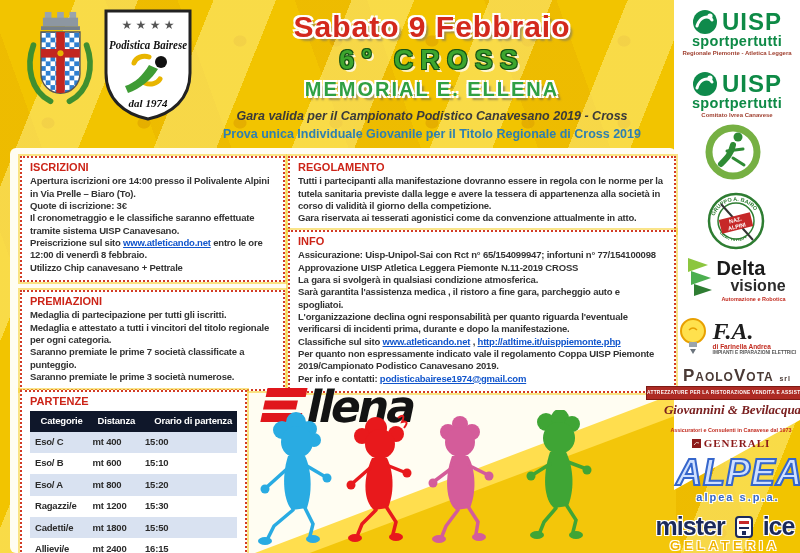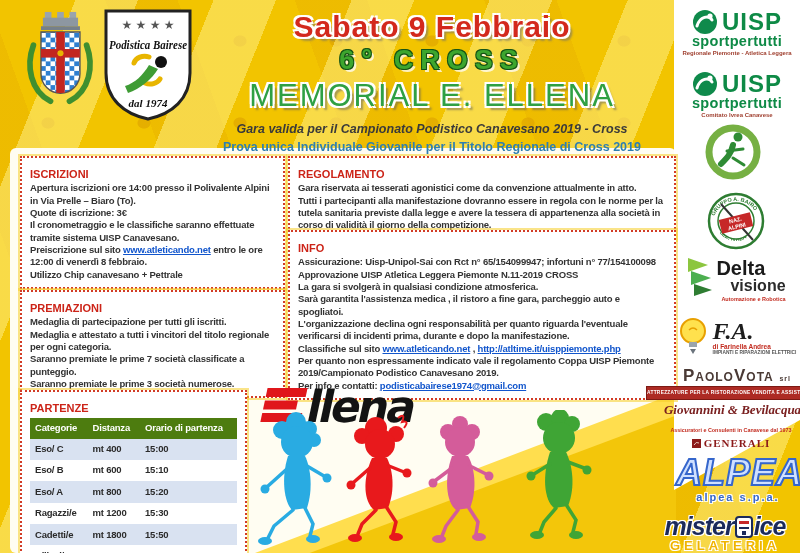--- a/index.html
+++ b/index.html
@@ -20,38 +20,38 @@
   .wedge .gold{position:absolute;inset:0;background:#F3C60A;clip-path:polygon(100% 14%,100% 100%,13% 100%);}
   .sidebar-panel{position:absolute;left:674px;top:0;width:126px;height:500px;background:#FFFFFF;clip-path:polygon(0 0,100% 0,100% 84%,0 98%);}
   
   .coat{position:absolute;left:22px;top:8px;}
   .club-shield{position:absolute;left:98px;top:4px;}
   .header{position:absolute;left:192px;top:10px;width:480px;text-align:center;}
   .date-line{font-size:30px;font-weight:bold;color:#D3291D;letter-spacing:1px;
     text-shadow:-2px -2px 0 #fff,2px -2px 0 #fff,-2px 2px 0 #fff,2px 2px 0 #fff,4px 4px 2px rgba(110,110,110,.55);}
   .cross-line{font-size:27px;font-weight:bold;color:#3DA62E;letter-spacing:7px;margin-top:1px;
     text-shadow:-1px -1px 0 #155415,1px -1px 0 #155415,-1px 1px 0 #155415,1px 1px 0 #155415,3px 3px 0 rgba(255,255,255,.75);}
-  .memorial-line{font-size:31px;font-weight:normal;color:#2FA043;letter-spacing:2px;margin-top:2px;
+  .memorial-line{font-size:20px;font-weight:bold;color:#2FA043;letter-spacing:2px;margin-top:2px;
     text-shadow:-2px -2px 0 #fff,2px -2px 0 #fff,-2px 2px 0 #fff,2px 2px 0 #fff,4px 4px 2px rgba(90,90,90,.55);}
   .sub1{font-size:12.5px;font-weight:bold;color:#3A3A3A;margin-top:8px;font-style:italic;}
   .sub2{font-size:12.5px;font-weight:bold;color:#2E7FB0;margin-top:4px;}
   
   .infobox{position:absolute;background:#fff;border:2px dotted #D23B25;box-shadow:0 0 0 2px rgba(246,205,40,.55);
-    padding:9px 8px 6px;font-size:9.5px;font-weight:bold;color:#333;letter-spacing:-0.2px;line-height:1.3;}
+    padding:2px 8px 6px;font-size:9.5px;font-weight:bold;color:#333;letter-spacing:-0.2px;line-height:1.3;}
   .infobox .title{color:#CC2418;font-size:11px;letter-spacing:0;margin-bottom:1px;}
   .infobox .line{margin:0;}
   .box-iscrizioni{left:20px;top:156px;width:245px;}
   .box-premiazioni{left:20px;top:290px;width:245px;}
   .box-regolamento{left:288px;top:156px;width:368px;}
   .box-info{left:288px;top:230px;width:368px;}
   .box-partenze{left:20px;top:390px;width:207px;}
   a.flink{color:#1155CC;text-decoration:underline;font-weight:bold;}
   
   table.partenze{width:100%;border-collapse:collapse;margin-top:3px;font-size:9.5px;}
-  table.partenze th{background:#4d7c0f;color:#fff;text-align:left;padding:4px 5px;font-size:9.5px;}
+  table.partenze th{background:#0f172a;color:#fff;text-align:right;padding:4px 5px;font-size:9.5px;}
   table.partenze td{padding:4.5px 5px;color:#2b2b2b;}
   table.partenze tr:nth-child(odd) td{background:#D9E2F1;}
   table.partenze tr:nth-child(even) td{background:#FFFFFF;}
   
   .ellena-logo{position:absolute;left:256px;top:386px;}
   .kids{position:absolute;left:250px;top:410px;}
   
   .sp{position:absolute;text-align:center;}
   .uisp{left:677px;width:120px;}
   .uisp .row{display:flex;align-items:center;justify-content:center;gap:4px;}
@@ -75,21 +75,21 @@
   .giova .row{display:flex;align-items:flex-start;justify-content:center;gap:3px;}
   .giova .brand{font-family:"Liberation Serif",serif;font-style:italic;font-weight:bold;font-size:13px;color:#7A2020;white-space:nowrap;}
   .giova .tag{font-size:5.4px;font-weight:bold;color:#C22A1E;margin-top:1px;}
   .generali{left:664px;width:134px;display:flex;align-items:center;justify-content:center;gap:3px;
     font-family:"Liberation Serif",serif;font-weight:bold;font-size:11px;color:#8B1A1A;letter-spacing:1px;}
   .alpea{left:676px;width:124px;}
   .alpea .brand{font-size:36px;font-weight:bold;font-style:italic;color:#CFE0FF;-webkit-text-stroke:2px #3566CC;letter-spacing:1px;line-height:1;}
   .alpea .tag{font-size:11px;font-weight:bold;color:#3566CC;letter-spacing:2px;margin-top:0px;
     text-shadow:-1px -1px 0 #fff,1px -1px 0 #fff,-1px 1px 0 #fff,1px 1px 0 #fff;}
   .misterice{left:650px;width:150px;}
-  .misterice .row{display:flex;align-items:center;justify-content:center;gap:0;font-style:italic;}
+  .misterice .row{display:flex;align-items:center;justify-content:center;gap:9px;}
   .misterice .brand{font-size:25px;font-weight:bold;color:#1B2A5A;letter-spacing:-1px;
     text-shadow:-1px -1px 0 #fff,1px -1px 0 #fff,-1px 1px 0 #fff,1px 1px 0 #fff;}
   .misterice .tag{font-size:13px;font-weight:bold;color:#F0B400;letter-spacing:4px;margin-top:-3px;
     text-shadow:-1px -1px 0 #fff,1px -1px 0 #fff,-1px 1px 0 #fff,1px 1px 0 #fff;}
 </style>
 </head>
 <body>
 
 <div class="flyer">
 
@@ -166,22 +166,22 @@
         <div class="line">Medaglia di partecipazione per tutti gli iscritti.</div>
         <div class="line">Medaglia e attestato a tutti i vincitori del titolo regionale per ogni categoria.</div>
         <div class="line">Saranno premiate le prime 7 società classificate a punteggio.</div>
         <div class="line">Saranno premiate le prime 3 società numerose.</div>
       </div>
   </div>
 
   <div class="infobox box-regolamento">
     <div class="title">REGOLAMENTO</div>
     <div>
+        <div class="line">Tutti i partecipanti alla manifestazione dovranno essere in regola con le norme per la tutela sanitaria previste dalla legge e avere la tessera di appartenenza alla società in corso di validità il giorno della competizione.</div>
         <div class="line">Gara riservata ai tesserati agonistici come da convenzione attualmente in atto.</div>
-        <div class="line">Tutti i partecipanti alla manifestazione dovranno essere in regola con le norme per la tutela sanitaria previste dalla legge e avere la tessera di appartenenza alla società in corso di validità il giorno della competizione.</div>
       </div>
   </div>
 
   <div class="infobox box-info">
     <div class="title">INFO</div>
     <div>
         <div class="line">Assicurazione: Uisp-Unipol-Sai con Rct n° 65/154099947; infortuni n° 77/154100098</div>
         <div class="line">Approvazione UISP Atletica Leggera Piemonte N.11-2019 CROSS</div>
         <div class="line">La gara si svolgerà in qualsiasi condizione atmosferica.</div>
         <div class="line">Sarà garantita l'assistenza medica , il ristoro a fine gara, parcheggio auto e spogliatoi.</div>

